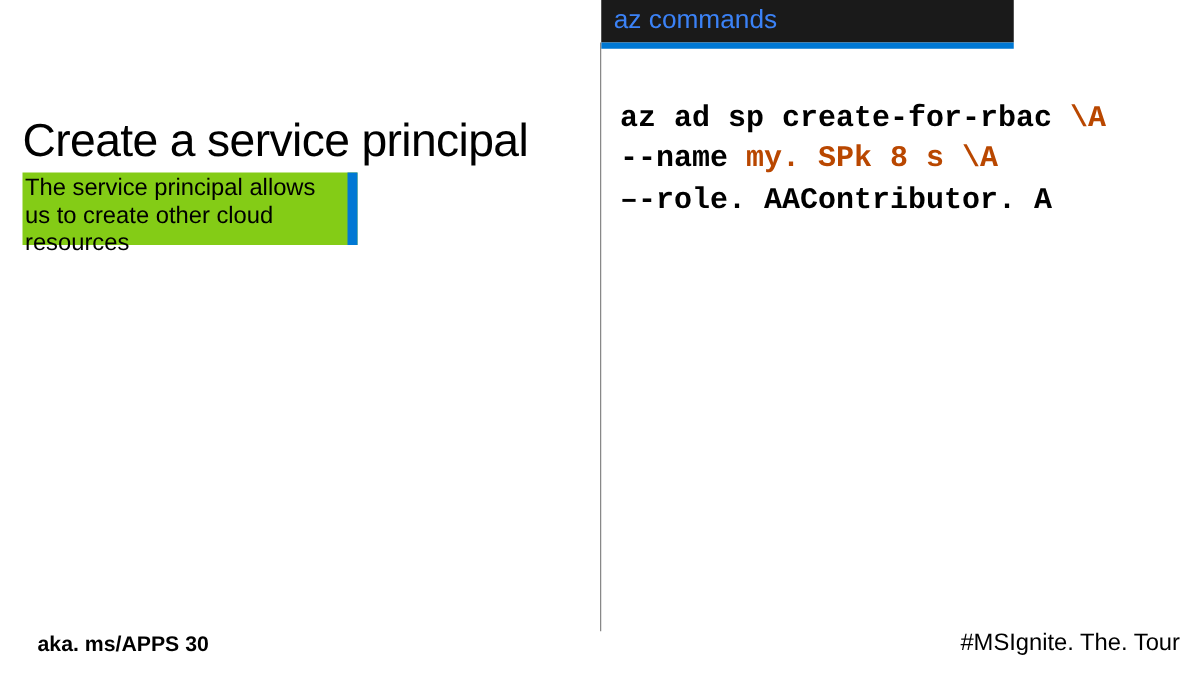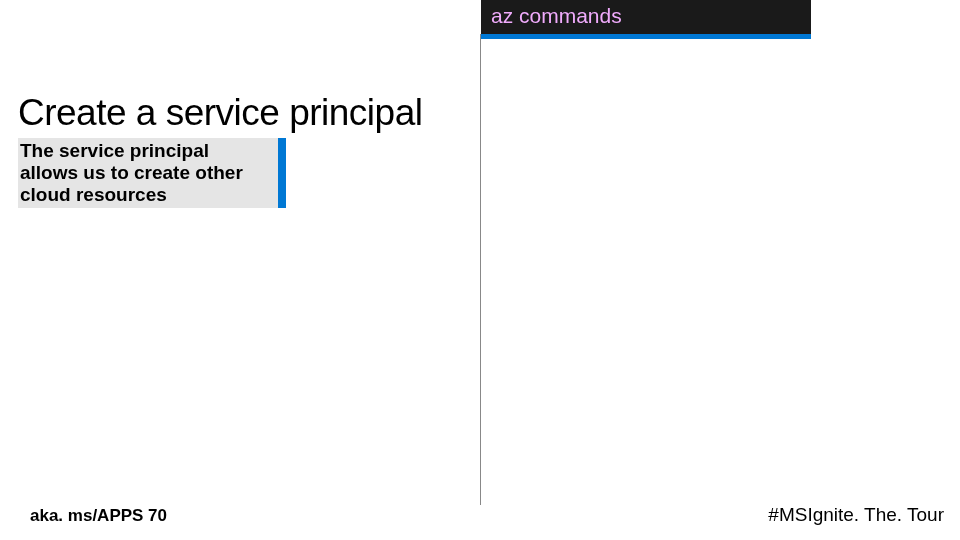--- a/index.html
+++ b/index.html
@@ -6,21 +6,21 @@
   html, body { width: 960px; height: 540px; font-family: "Segoe UI", Arial, sans-serif; background: #fff; overflow: hidden; }
 
   .slide { position: relative; width: 960px; height: 540px; }
 
   
   .cmd-header {
     position: absolute;
     left: 481px; top: 0;
     width: 330px; height: 34px;
     background: #1a1a1a;
-    color: #f0abfc;
+    color: #3b82f6;
     font-size: 21px;
     padding-left: 10px;
     line-height: 32px;
   }
   .cmd-underline {
     position: absolute;
     left: 481px; top: 34px;
     width: 330px; height: 5px;
     background: #0078d4;
   }
@@ -41,28 +41,27 @@
     font-weight: 400;
     color: #000;
     letter-spacing: -0.5px;
     margin-top: 36px;
   }
 
   
   .callout {
     position: absolute;
     left: 18px; top: 138px;
-    width: 268px; height: 70px;
-    background: #e5e5e5;
+    width: 268px; height: 58px;
+    background: #84cc16;
     border-right: 8px solid #0078d4;
     padding: 2px 8px 2px 2px;
     font-size: 19px;
     line-height: 1.15;
     color: #000;
-    font-weight: bold;
   }
 
   
   .code {
     position: absolute;
     left: 496px; top: 80px;
     width: 440px;
     font-family: Consolas, "Courier New", monospace;
     font-size: 24px;
     font-weight: bold;
@@ -99,17 +98,20 @@
   <div class="cmd-underline"></div>
 
   <div class="divider"></div>
 
   <div class="heading">Create a service principal</div>
 
   <div class="callout">
     <span>The service principal allows us to create other cloud resources</span>
   </div>
 
+  <div class="code"><span>az ad sp create-for-rbac </span><span class="hl">\A</span>
+<span>--name </span><span class="hl">my. SPk 8 s </span><span class="hl">\A</span>
+<span>–-role. AAContributor. A</span></div>
 
-  <div class="footer-left">aka. ms/APPS 70</div>
+  <div class="footer-left">aka. ms/APPS 30</div>
   <div class="footer-right">#MSIgnite. The. Tour</div>
 
 </div>
 
 </body></html>

